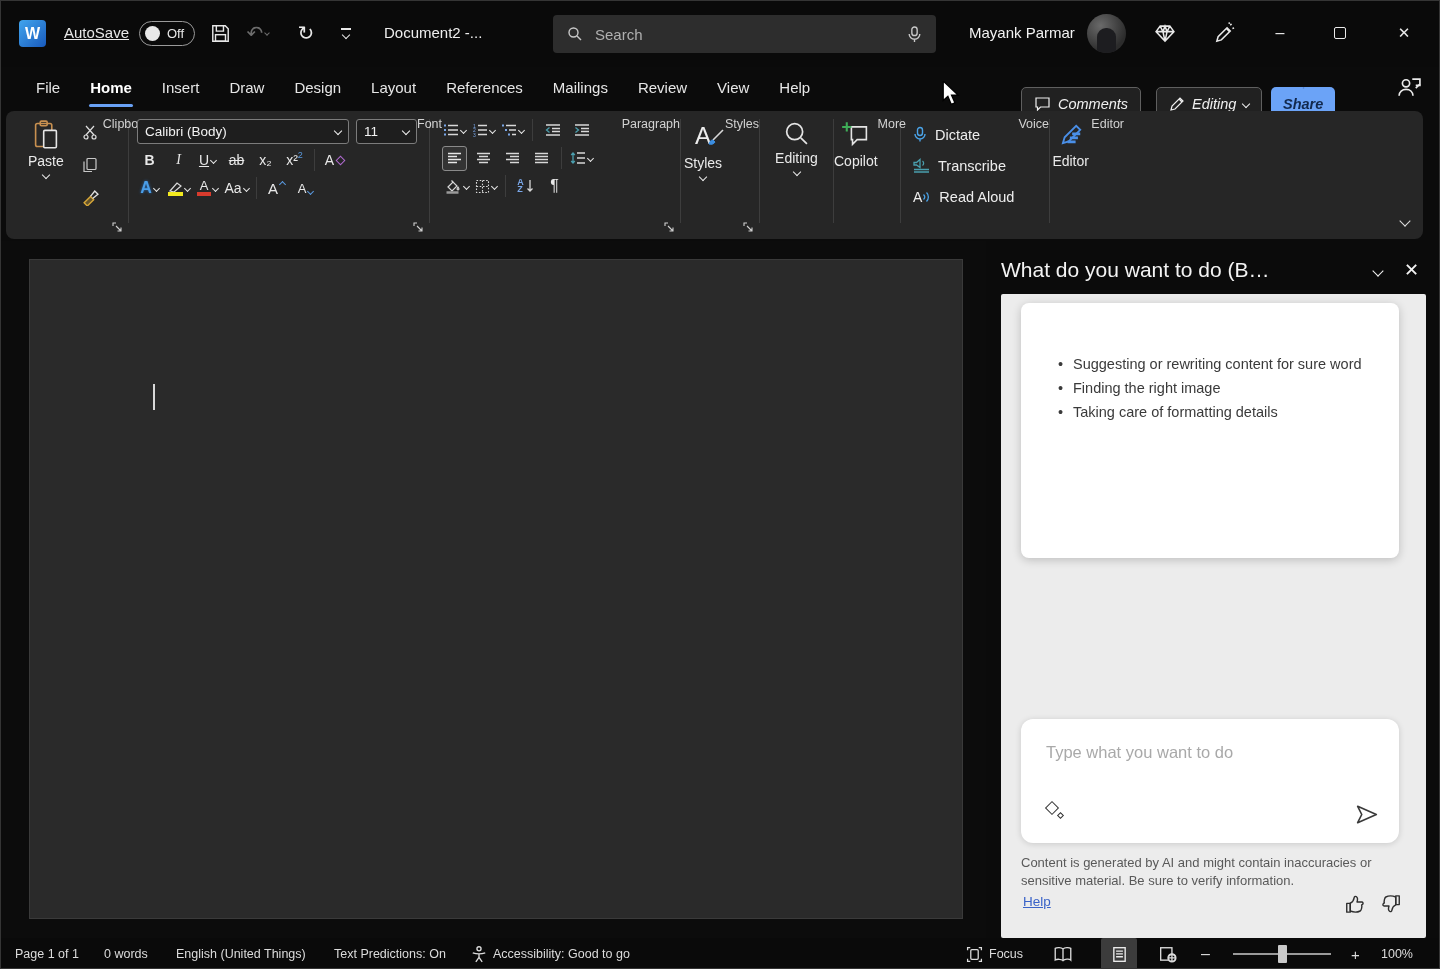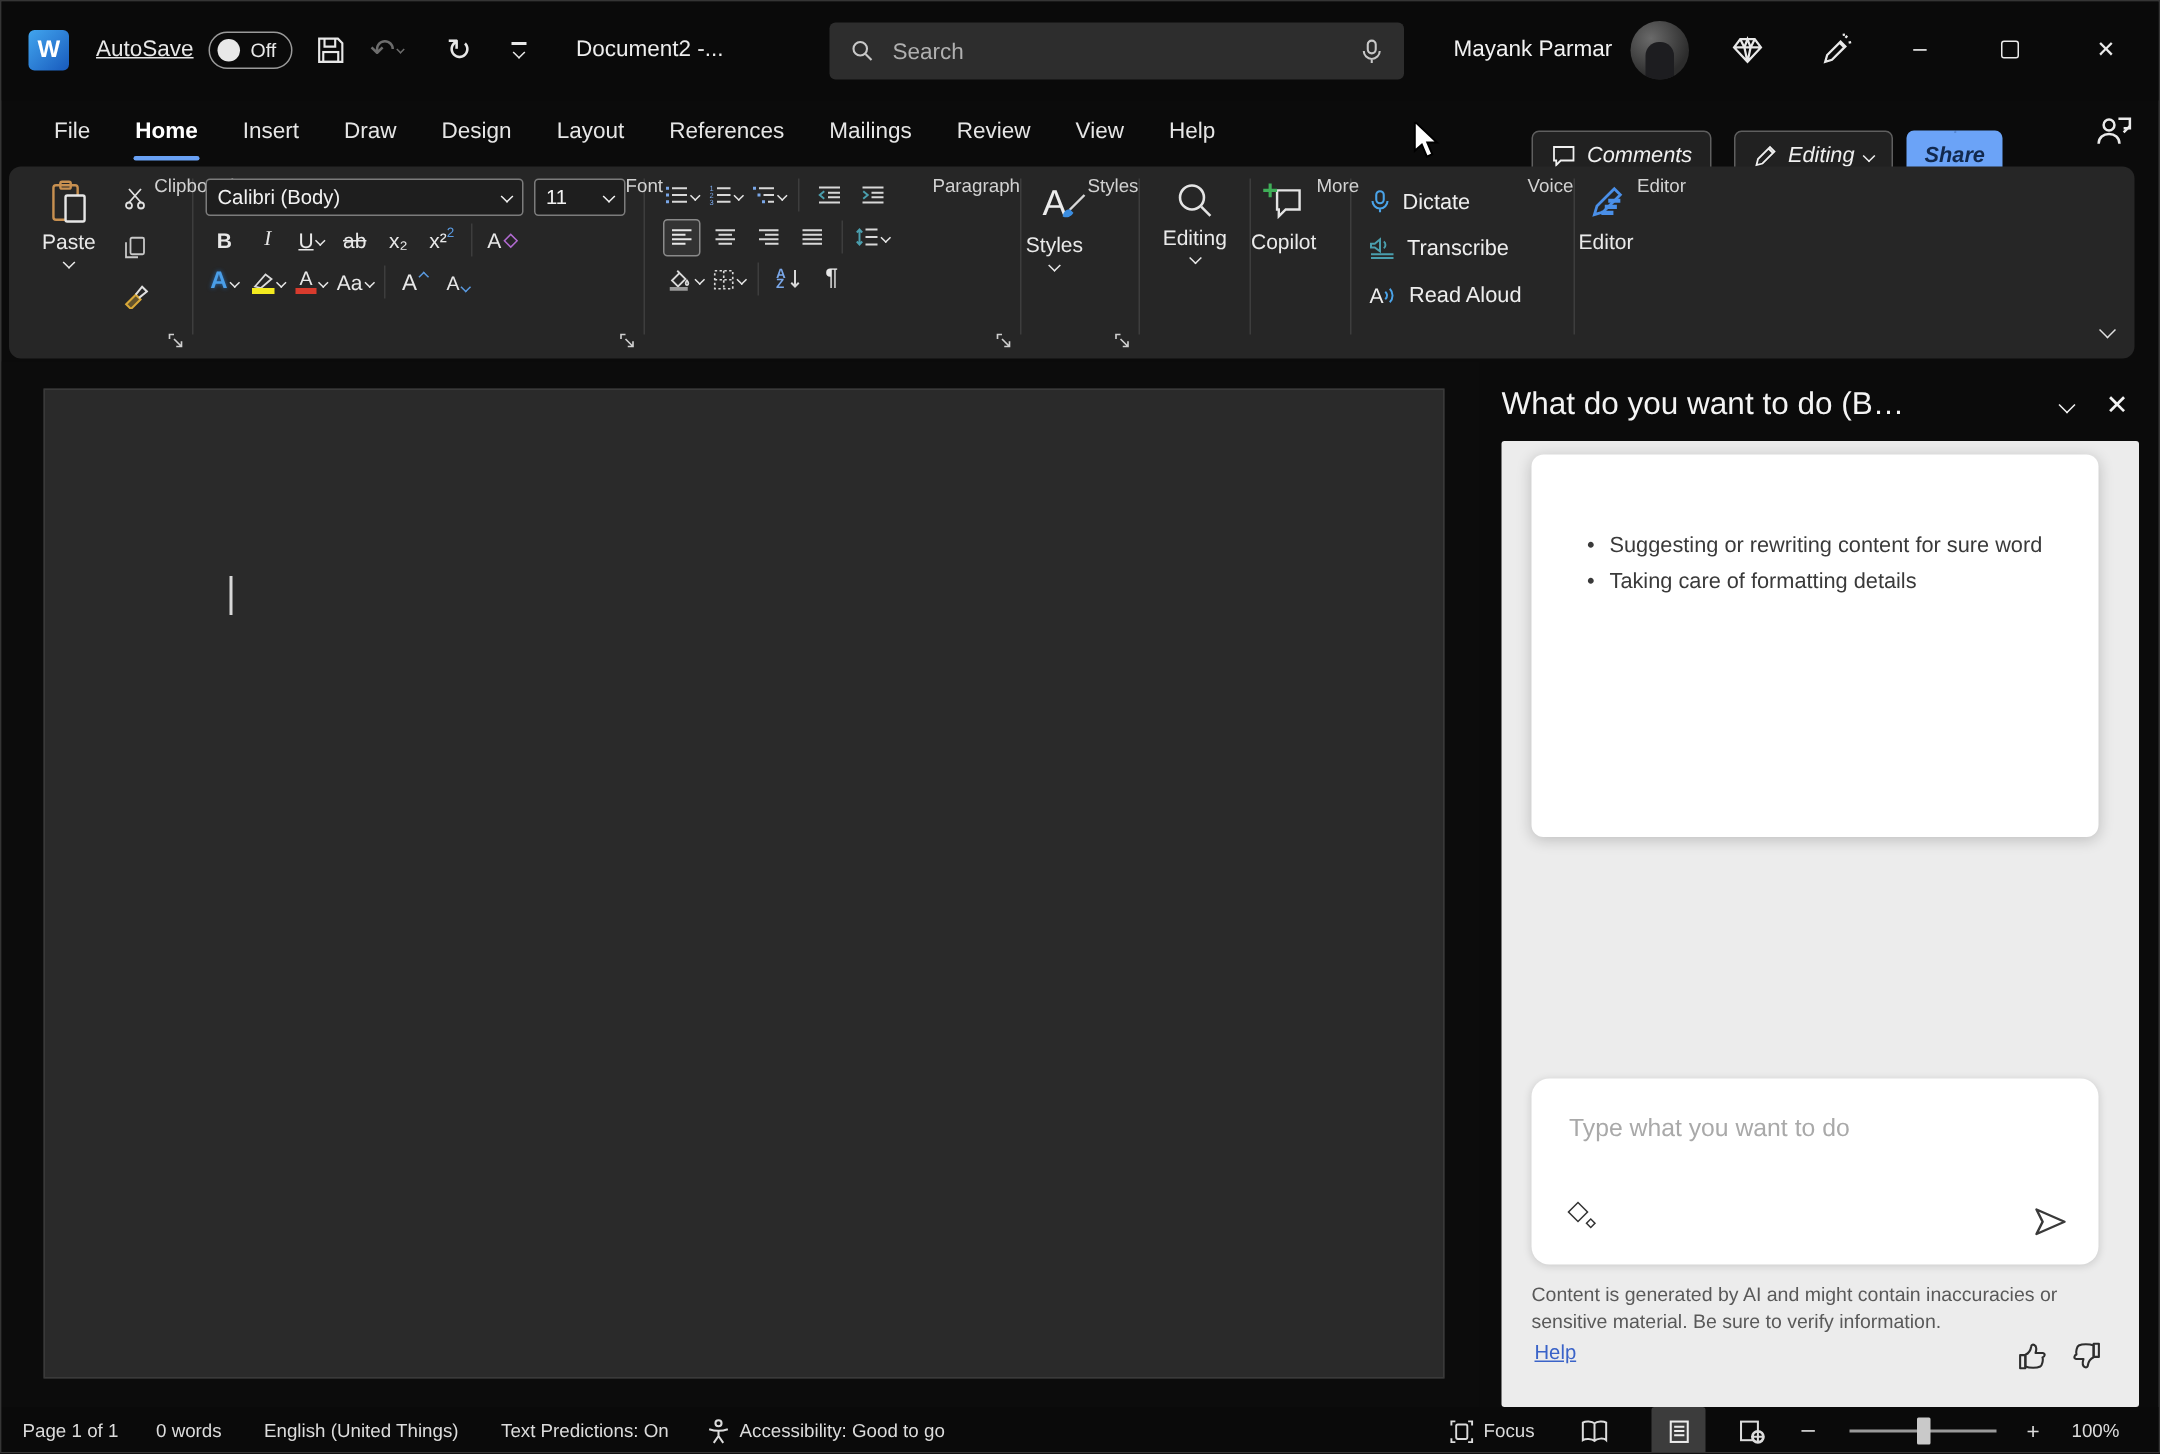--- a/index.html
+++ b/index.html
@@ -553,20 +553,21 @@
   <div id="panel-header">
     <span id="panel-title">What do you want to do (B…</span>
     <span style="padding:0 16px"><span class="chv" style="width:8px;height:8px"></span></span>
     <span style="padding:0 6px; font-size:18px">✕</span>
   </div>
 
   <div id="panel-body">
     <div id="tip-card">
       <ul id="tip-list">
         <li>Suggesting or rewriting content for sure word</li>
+        <li>Finding the right image</li>
         <li>Taking care of formatting details</li>
       </ul>
     </div>
 
     <div id="chat-card">
       <input id="chat-input" placeholder="Type what you want to do" style="">
       <span id="sparkle">
         <span class="dmd" style="width:10px;height:10px;position:absolute;left:1px;top:2px"></span>
         <span class="dmd" style="width:5px;height:5px;position:absolute;left:12px;top:12px"></span>
       </span>

